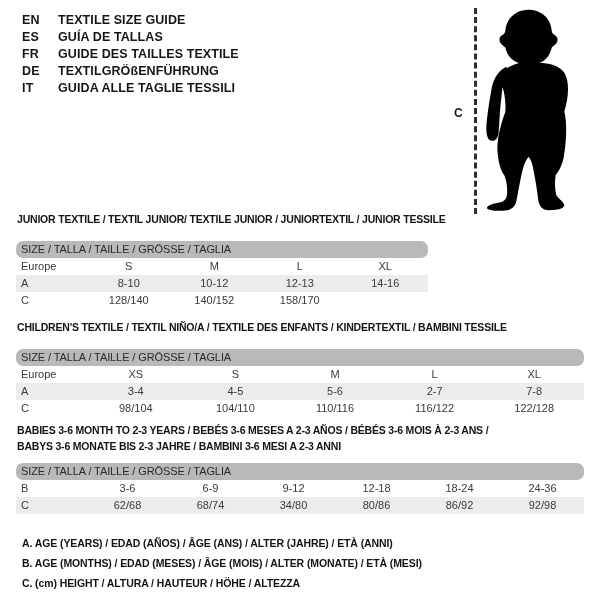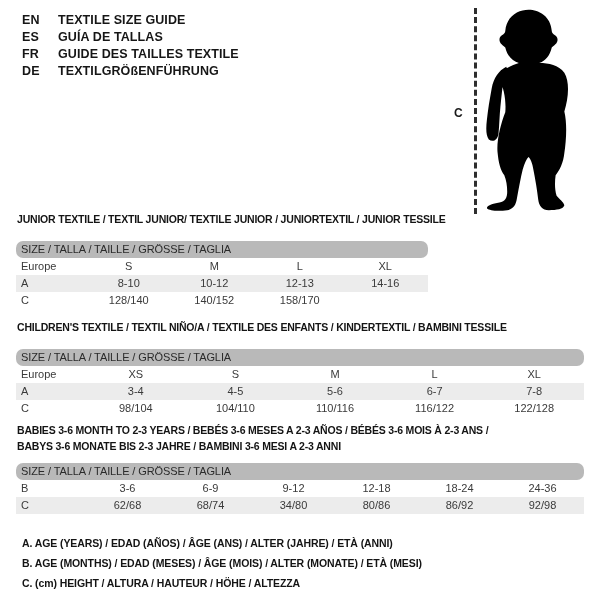--- a/index.html
+++ b/index.html
@@ -83,20 +83,24 @@
       <span class="lang-code">ES</span>
       <span class="lang-title">GUÍA DE TALLAS</span>
     </div>
     <div class="lang-row">
       <span class="lang-code">FR</span>
       <span class="lang-title">GUIDE DES TAILLES TEXTILE</span>
     </div>
     <div class="lang-row">
       <span class="lang-code">DE</span>
       <span class="lang-title">TEXTILGRÖßENFÜHRUNG</span>
+    </div>
+    <div class="lang-row">
+      <span class="lang-code">IT</span>
+      <span class="lang-title">GUIDA ALLE TAGLIE TESSILI</span>
     </div>
   </div>
 
   <div class="figure">
     <span class="c-label">C</span>
     <div class="dash-line"></div>
     <svg class="baby-svg" width="92" height="207" viewBox="0 0 95 210" aria-hidden="true">
       <path fill="#000000" d="
         M47,3 C36,3 24,10 23,25 C23,29 17,29 17,34 C17,38 21,40 23,42
         C25,51 31,56 37,58 C28,61 19,65 16,73 C22,84 24,97 23,109
@@ -148,21 +152,21 @@
       <span class="tcell">S</span>
       <span class="tcell">M</span>
       <span class="tcell">L</span>
       <span class="tcell">XL</span>
     </div>
     <div class="trow alt">
       <span class="tlabel">A</span>
       <span class="tcell">3-4</span>
       <span class="tcell">4-5</span>
       <span class="tcell">5-6</span>
-      <span class="tcell">6-7</span>
+      <span class="tcell">2-7</span>
       <span class="tcell">7-8</span>
     </div>
     <div class="trow">
       <span class="tlabel">C</span>
       <span class="tcell">98/104</span>
       <span class="tcell">104/110</span>
       <span class="tcell">110/116</span>
       <span class="tcell">116/122</span>
       <span class="tcell">122/128</span>
     </div>

